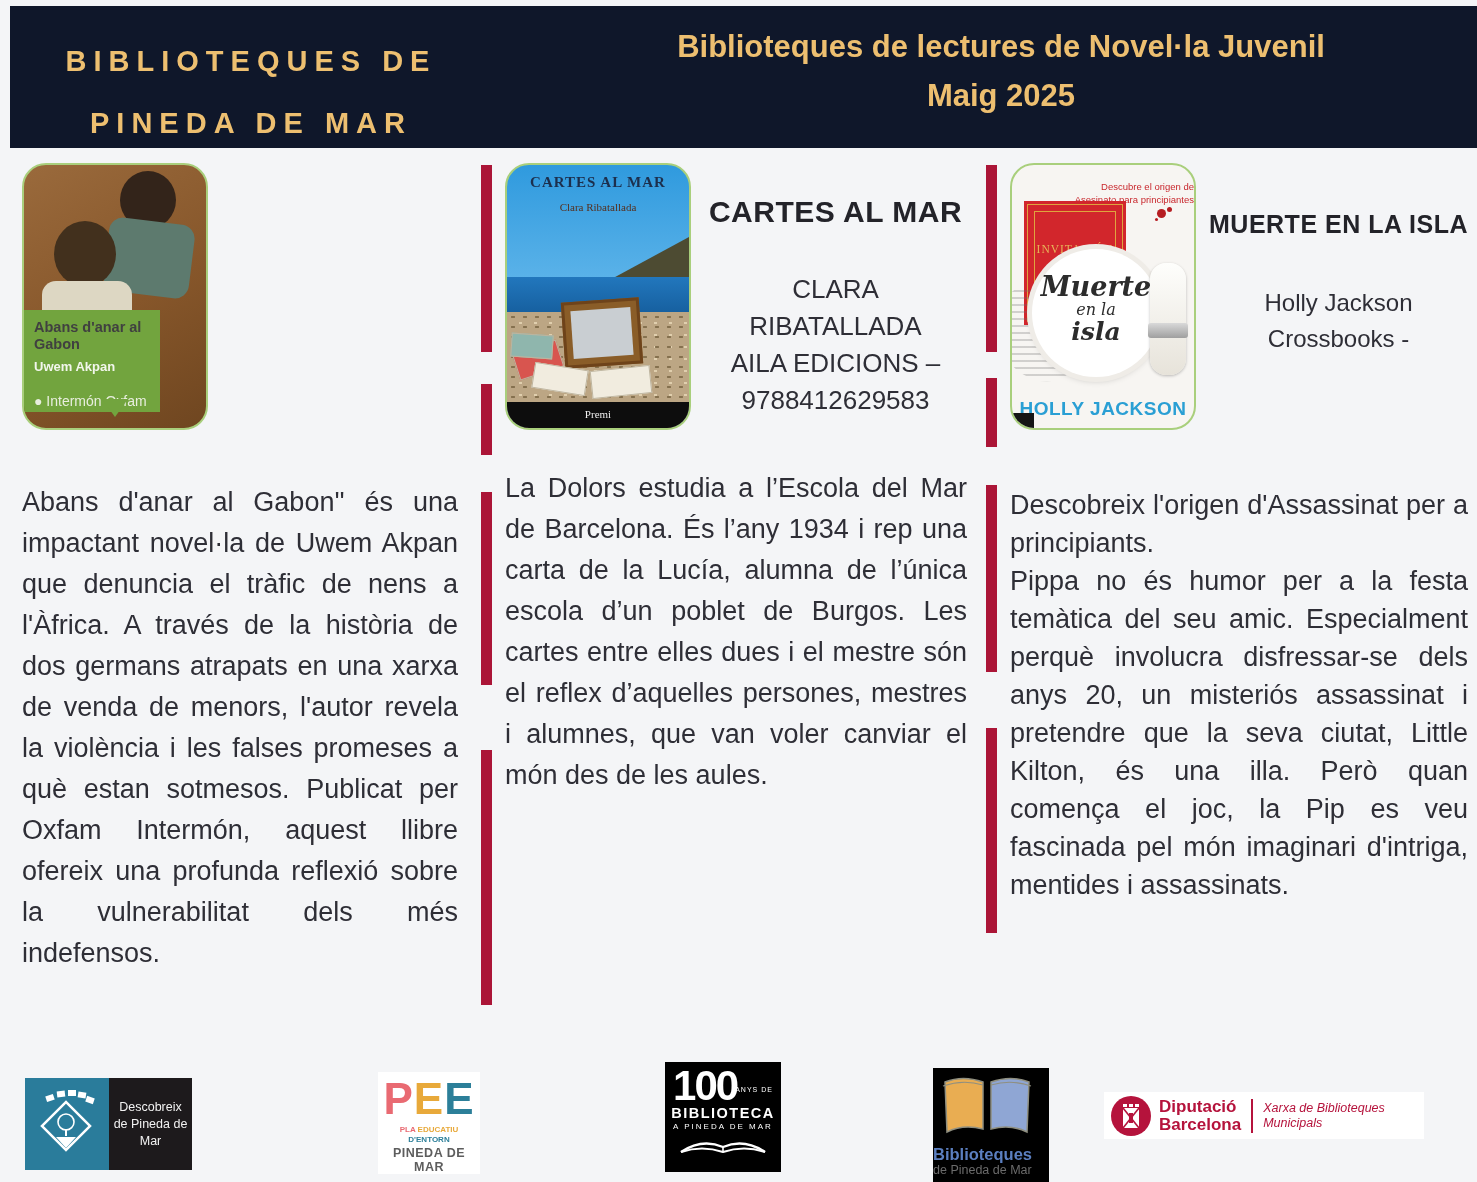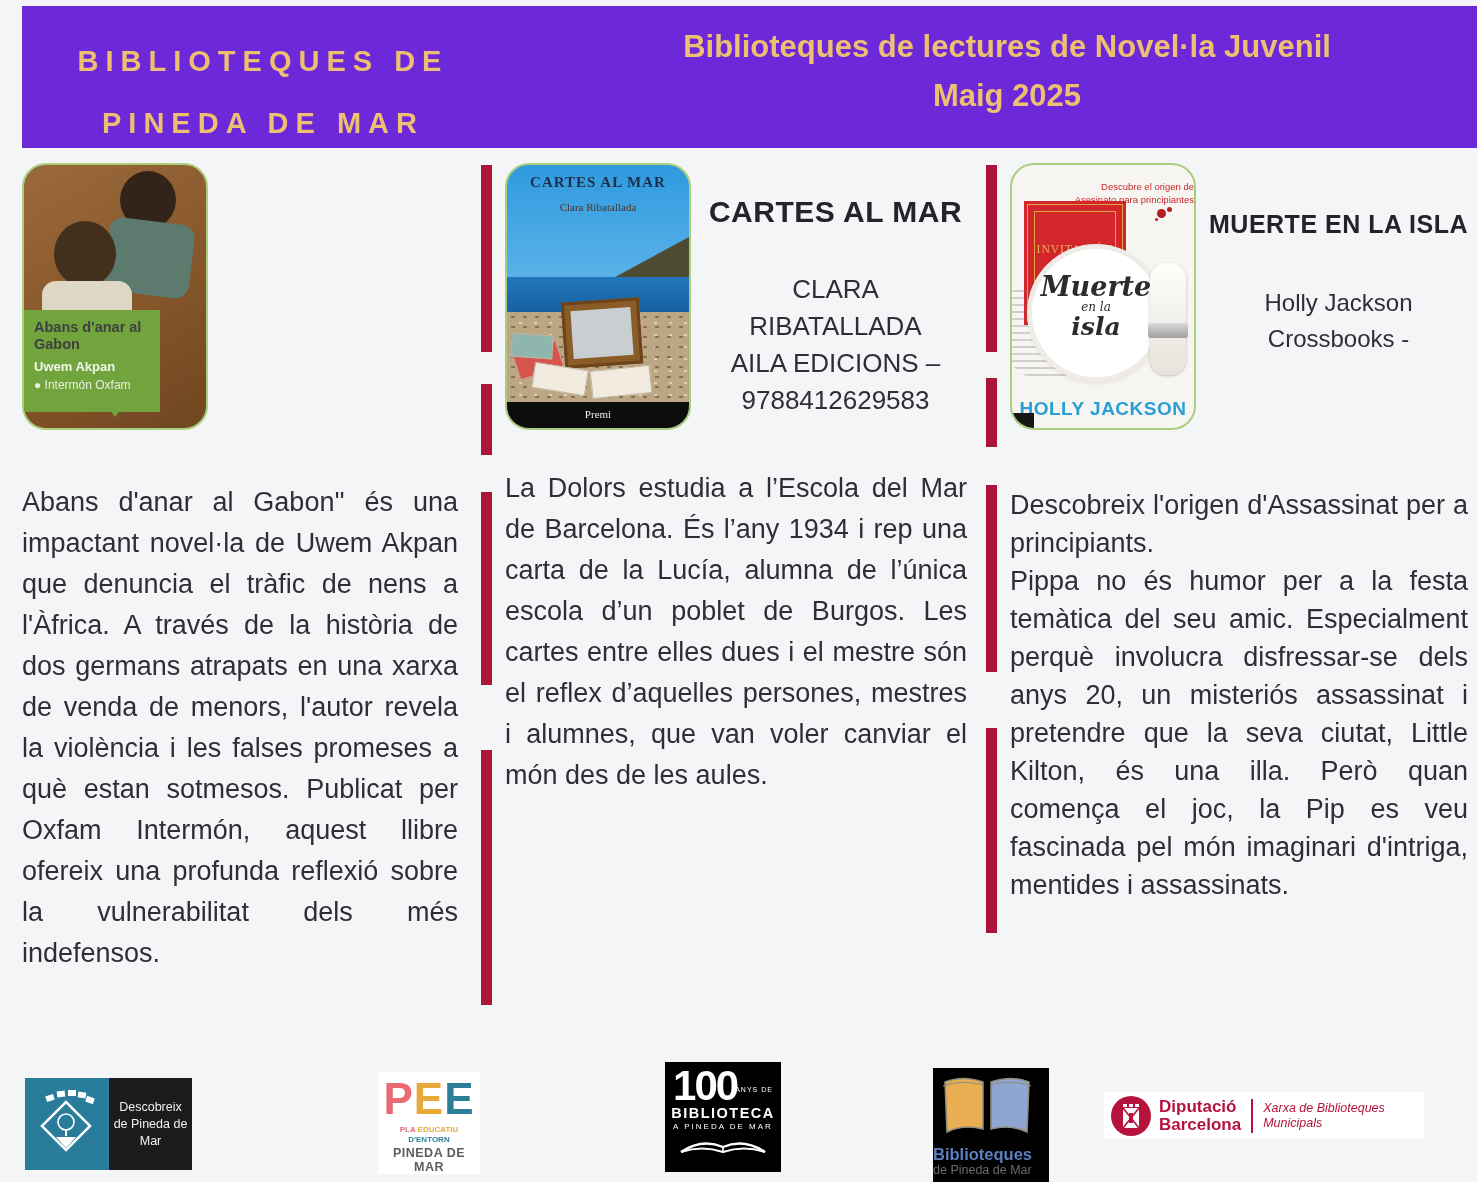--- a/index.html
+++ b/index.html
@@ -1,20 +1,20 @@
 <!DOCTYPE html>
 <html lang="ca"><head>
 <meta charset="utf-8">
 <style>
   html,body{margin:0;padding:0;background:#eef0f3;}
   .page{position:relative;width:1477px;height:1182px;background:#f4f5f7;overflow:hidden;
         font-family:"Liberation Sans",sans-serif;color:#2e2e36;}
 
   
-  .topbar{position:absolute;left:10px;top:6px;right:0;height:142px;background:#6d28d9;margin-left:12px;}
+  .topbar{position:absolute;left:10px;top:6px;right:0;height:142px;background:#0f172a;}
   .brand{position:absolute;left:46px;top:24px;width:390px;text-align:center;
          color:#edbf70;font-weight:bold;font-size:29px;letter-spacing:7px;line-height:62px;}
   .main-title{position:absolute;left:540px;right:25px;top:16px;text-align:center;
               color:#edbf70;font-weight:bold;font-size:31px;line-height:49px;}
 
   
   .col{position:absolute;top:163px;}
   .col1{left:22px;width:436px;}
   .col2{left:505px;width:462px;}
   .col3{left:1010px;width:458px;}
@@ -47,21 +47,21 @@
   
   .cover1{background:linear-gradient(150deg,#9a6a3c,#86562a 55%,#6f4620);}
   .c1-head-back{position:absolute;top:6px;left:96px;width:56px;height:58px;border-radius:50%;background:#33241a;}
   .c1-shirt-back{position:absolute;top:56px;left:82px;width:86px;height:74px;border-radius:14px;background:#5d7a6e;transform:rotate(7deg);}
   .c1-head-front{position:absolute;top:56px;left:30px;width:62px;height:66px;border-radius:50%;background:#42301d;}
   .c1-shirt-front{position:absolute;top:116px;left:18px;width:90px;height:74px;border-radius:14px;background:#ddd7c3;}
   .c1-sign{position:absolute;left:0;bottom:16px;width:136px;height:102px;background:#72a43e;padding:9px 8px 4px 10px;box-sizing:border-box;}
   .c1-sign:after{content:"";position:absolute;bottom:-18px;left:78px;border:13px solid transparent;border-top:18px solid #72a43e;}
   .c1-sign-title{font-weight:bold;font-size:14.5px;line-height:17px;color:#404040;}
   .c1-sign-author{margin-top:6px;font-weight:bold;font-size:13px;color:#f2f6ec;}
-  .c1-sign-logo{margin-top:4px;font-size:12px;color:#e8eede;}
+  .c1-sign-logo{margin-top:19px;font-size:14px;color:#e8eede;}
   
   .cover2{background:linear-gradient(#2f9ade,#5cb3e9 45%);}
   .c2-title{position:absolute;top:9px;width:100%;text-align:center;font-family:"Liberation Serif",serif;
             font-weight:bold;font-size:15px;color:#1c2f4d;letter-spacing:1px;}
   .c2-author{position:absolute;top:36px;width:100%;text-align:center;font-family:"Liberation Serif",serif;
              font-size:11px;color:#55301f;}
   .c2-hill{position:absolute;top:72px;right:0;width:0;height:0;border-bottom:52px solid #4d4b32;border-left:96px solid transparent;}
   .c2-sea{position:absolute;top:112px;width:100%;height:40px;background:linear-gradient(#2277bd,#155d9c);}
   .c2-beach{position:absolute;bottom:0;width:100%;height:116px;background:#bca684;
             background-image:radial-gradient(#85714f 1.6px,transparent 1.8px),radial-gradient(#e0cfae 1.4px,transparent 1.6px);
@@ -85,21 +85,21 @@
   .c3-card div{margin-top:42px;text-align:center;color:#e7b459;font-size:11.5px;letter-spacing:1px;font-family:"Liberation Serif",serif;}
   .c3-blood1{position:absolute;right:28px;top:44px;width:9px;height:9px;border-radius:50%;background:#b61d22;box-shadow:8px -4px 0 -2px #b61d22,-5px 6px 0 -3px #b61d22;}
   .c3-blood2{position:absolute;right:48px;top:128px;width:6px;height:6px;border-radius:50%;background:#b61d22;box-shadow:3px 10px 0 -1px #b61d22,-2px 20px 0 -2px #b61d22;}
   .c3-feather{position:absolute;left:-14px;top:118px;width:84px;height:100px;border-radius:50%;
               background:repeating-linear-gradient(28deg,rgba(110,110,110,.28) 0 2px,transparent 2px 7px);
               transform:rotate(-28deg);}
   .c3-plate{position:absolute;left:20px;top:84px;width:128px;height:128px;border-radius:50%;background:#ffffff;
             box-shadow:0 0 0 5px #efece7,0 3px 7px rgba(0,0,0,.25);text-align:center;
             font-family:"DejaVu Serif",serif;font-style:italic;color:#2c2c2c;}
   .c3-plate .l1{margin-top:22px;font-size:27px;font-weight:bold;}
-  .c3-plate .l2{font-size:12px;margin-top:-2px;}
+  .c3-plate .l2{font-size:16px;margin-top:-2px;}
   .c3-plate .l3{font-size:25px;font-weight:bold;margin-top:-2px;}
   .c3-napkin{position:absolute;right:8px;top:98px;width:36px;height:112px;border-radius:16px;
              background:linear-gradient(#fefefc,#e7e3da);box-shadow:0 1px 3px rgba(0,0,0,.25);}
   .c3-ring{position:absolute;right:6px;top:158px;width:40px;height:15px;border-radius:3px;
            background:linear-gradient(#d9d9d9,#9f9f9f);}
   .c3-author{position:absolute;bottom:8px;width:100%;text-align:center;color:#2a9fd4;font-weight:bold;font-size:19px;letter-spacing:.5px;}
   .c3-mark{position:absolute;left:0;bottom:0;width:22px;height:15px;background:#151515;}
 
   
   .logo{position:absolute;}

